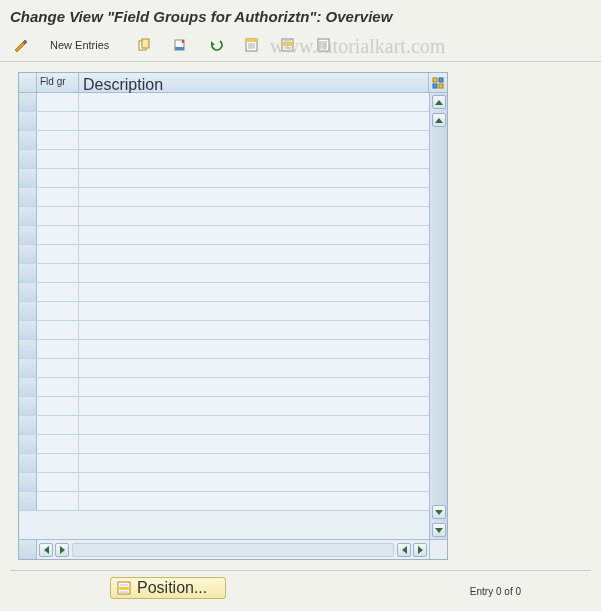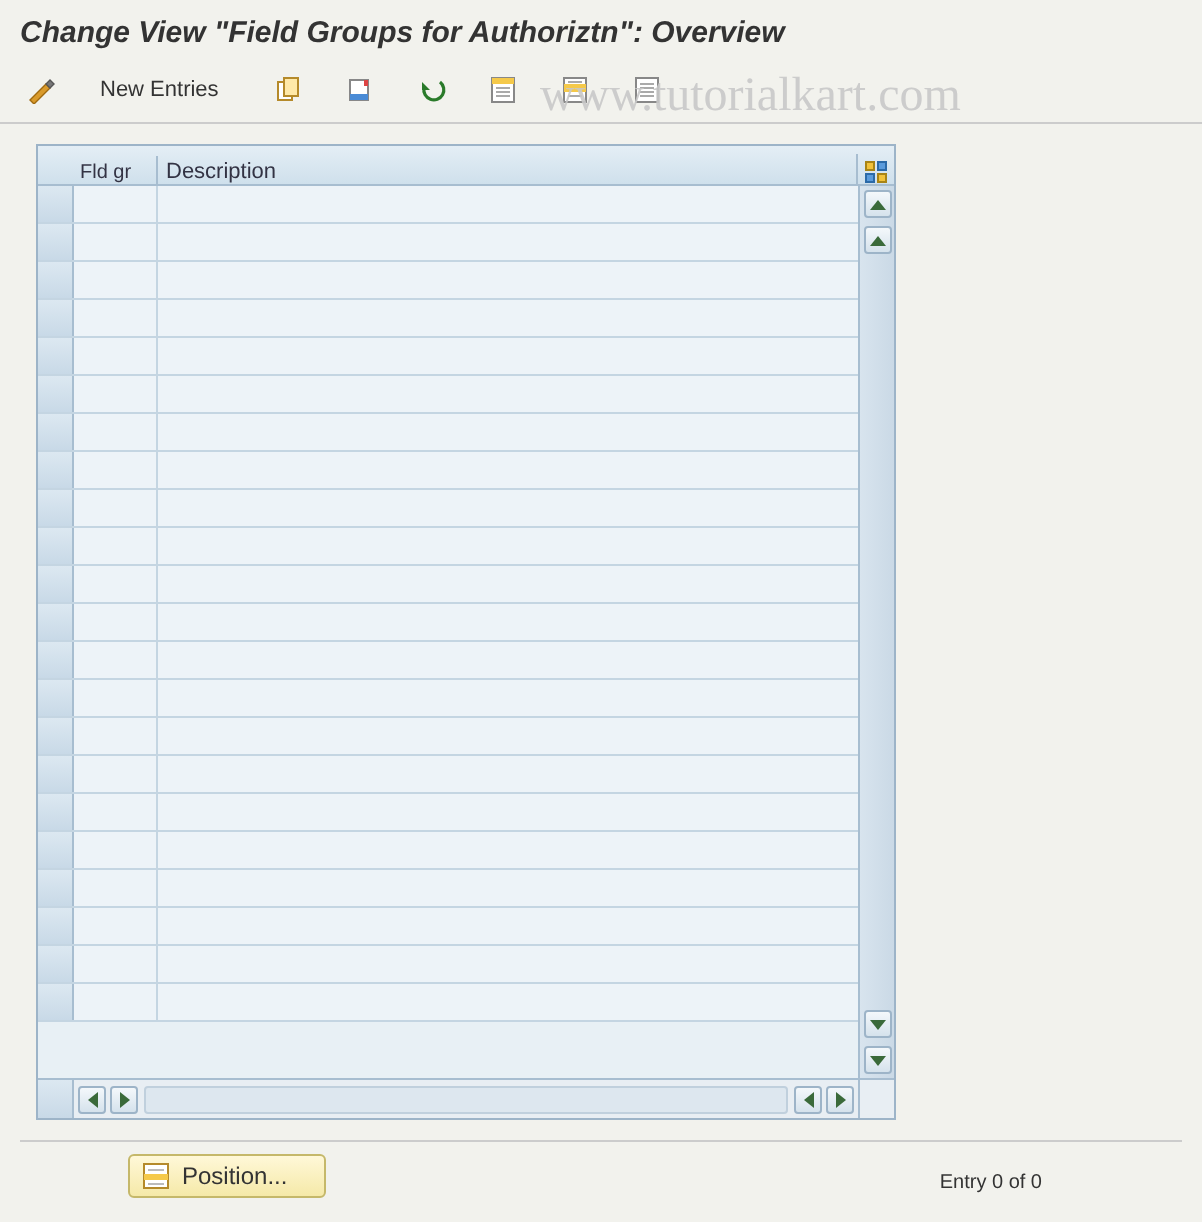--- a/index.html
+++ b/index.html
@@ -4,28 +4,28 @@
   <style>
     * { box-sizing: border-box; margin: 0; padding: 0; font-family: Arial, sans-serif; }
     body { width: 601px; height: 611px; background: #f2f2ed; position: relative; overflow: hidden; }
 
     .title-bar { padding: 8px 10px 6px; font-size: 15px; font-weight: bold; font-style: italic; color: #333; }
 
     .toolbar { display: flex; align-items: center; gap: 14px; padding: 4px 10px 6px; border-bottom: 1px solid #ccc; }
     .toolbar-btn { display: inline-flex; align-items: center; justify-content: center; width: 22px; height: 20px; border: none; background: transparent; cursor: default; padding: 0; }
     .toolbar-btn svg { display: block; }
     .new-entries { font-size: 11px; color: #333; margin: 0 10px 0 4px; cursor: default; }
-    .watermark { position: absolute; top: 35px; left: 270px; font-size: 24px; color: rgba(200,200,200,0.9); font-family: Georgia, serif; pointer-events: none; }
+    .watermark { position: absolute; top: 35px; left: 270px; font-size: 20px; color: rgba(200,200,200,0.9); font-family: Georgia, serif; pointer-events: none; }
 
     .grid-container { margin: 10px 0 0 18px; width: 430px; height: 488px; border: 1px solid #9db4c8; background: #e8f0f5; position: relative; display: flex; flex-direction: column; }
 
-    .grid-header { display: flex; height: 20px; background: linear-gradient(#e4eef5, #cfe0ec); border-bottom: 1px solid #a7bdd0; align-items: flex-end; }
+    .grid-header { display: flex; height: 20px; background: linear-gradient(#e4eef5, #cfe0ec); border-bottom: 1px solid #a7bdd0; }
     .hdr-sel { width: 18px; border-right: 1px solid #a7bdd0; }
     .hdr-fldgr { width: 42px; border-right: 1px solid #a7bdd0; font-size: 10px; color: #334; padding: 3px 3px 0; }
-    .hdr-desc { flex: 1; font-size: 11px; color: #334; padding: 3px 4px 0; border-right: 1px solid #a7bdd0; }
+    .hdr-desc { flex: 1; font-size: 16px; color: #334; padding: 3px 4px 0; border-right: 1px solid #a7bdd0; }
     .hdr-cfg { width: 18px; display: flex; align-items: center; justify-content: center; }
 
     .grid-body { flex: 1; position: relative; display: flex; overflow: hidden; }
     .rows-area { flex: 1; overflow: hidden; }
     .row { display: flex; height: 19px; border-bottom: 1px solid #c4d5e2; }
     .row .sel { width: 18px; background: linear-gradient(#dce8f1, #c8d9e7); border-right: 1px solid #a7bdd0; }
     .row .c-fldgr { width: 42px; border-right: 1px solid #c4d5e2; background: #edf3f8; }
     .row .c-desc { flex: 1; background: #edf3f8; }
 
     .vscroll { width: 18px; background: linear-gradient(to right, #d8e4ee, #cad9e6); border-left: 1px solid #a7bdd0; display: flex; flex-direction: column; align-items: center; }
@@ -38,21 +38,21 @@
     .hscroll-row .sel { width: 18px; border-right: 1px solid #a7bdd0; height: 100%; background: linear-gradient(#dce8f1, #c8d9e7); }
     .hscroll { flex: 1; height: 16px; margin: 0 2px; position: relative; display: flex; align-items: center; }
     .h-end-l, .h-end-r { display: flex; gap: 2px; }
     .h-btn { width: 14px; height: 14px; background: linear-gradient(#f4f8fb, #d5e2ec); border: 1px solid #9db4c8; border-radius: 2px; display: flex; align-items: center; justify-content: center; }
     .h-track { flex: 1; height: 14px; background: #dde7ef; margin: 0 3px; border: 1px solid #c0d0dd; border-radius: 2px; }
     .tri-l { width:0; height:0; border-top:4px solid transparent; border-bottom:4px solid transparent; border-right:5px solid #3a6a3a; }
     .tri-r { width:0; height:0; border-top:4px solid transparent; border-bottom:4px solid transparent; border-left:5px solid #3a6a3a; }
     .corner { width: 18px; height: 100%; border-left: 1px solid #a7bdd0; }
 
     .footer { position: absolute; left: 0; right: 0; bottom: 0; height: 46px; display: flex; align-items: center; }
-    .pos-btn { margin-left: 64px; display: inline-flex; align-items: center; height: 22px; padding: 0 18px 0 6px; background: linear-gradient(#fff8d8, #f5e9a8); border: 1px solid #c5b86a; border-radius: 3px; font-size: 12px; color: #333; gap: 6px; cursor: default; }
+    .pos-btn { margin-left: 110px; display: inline-flex; align-items: center; height: 22px; padding: 0 18px 0 6px; background: linear-gradient(#fff8d8, #f5e9a8); border: 1px solid #c5b86a; border-radius: 3px; font-size: 16px; color: #333; gap: 6px; cursor: default; }
     .entry-txt { position: absolute; right: 80px; bottom: 14px; font-size: 10px; color: #333; }
     .hr-foot { position: absolute; left: 10px; right: 10px; bottom: 40px; height: 1px; background: #ccc; }
   </style>
 </head>
 <body>
 
 <div class="title-bar">Change View "Field Groups for Authoriztn": Overview</div>
 
 <div class="toolbar">
   <span class="toolbar-btn">

